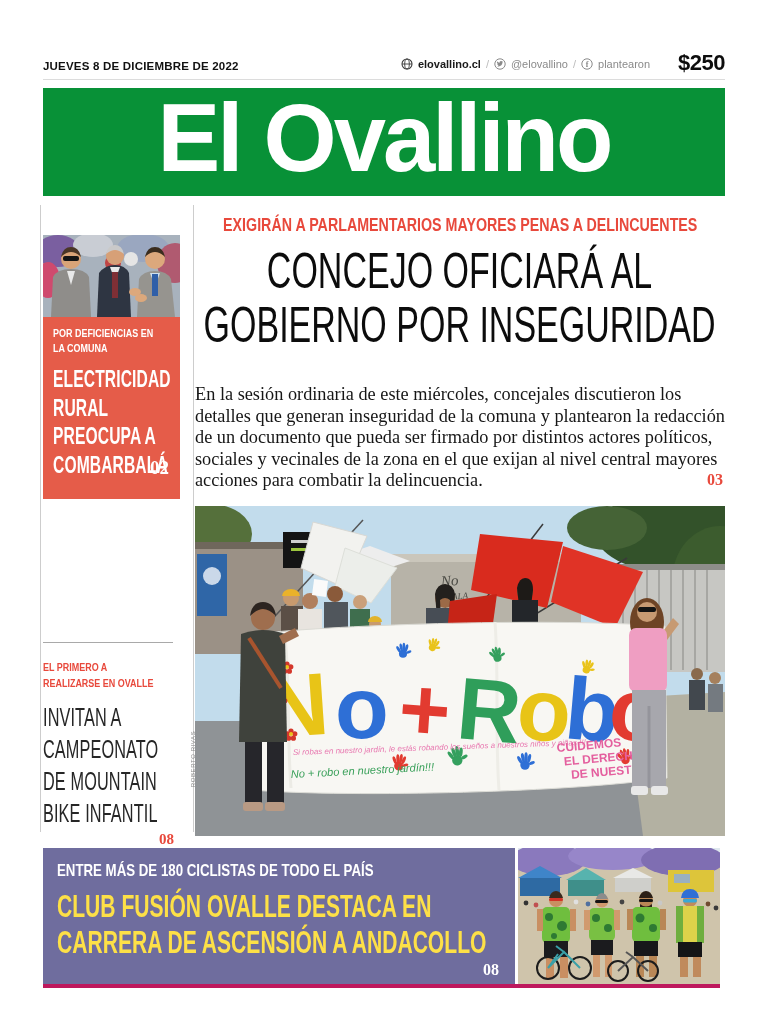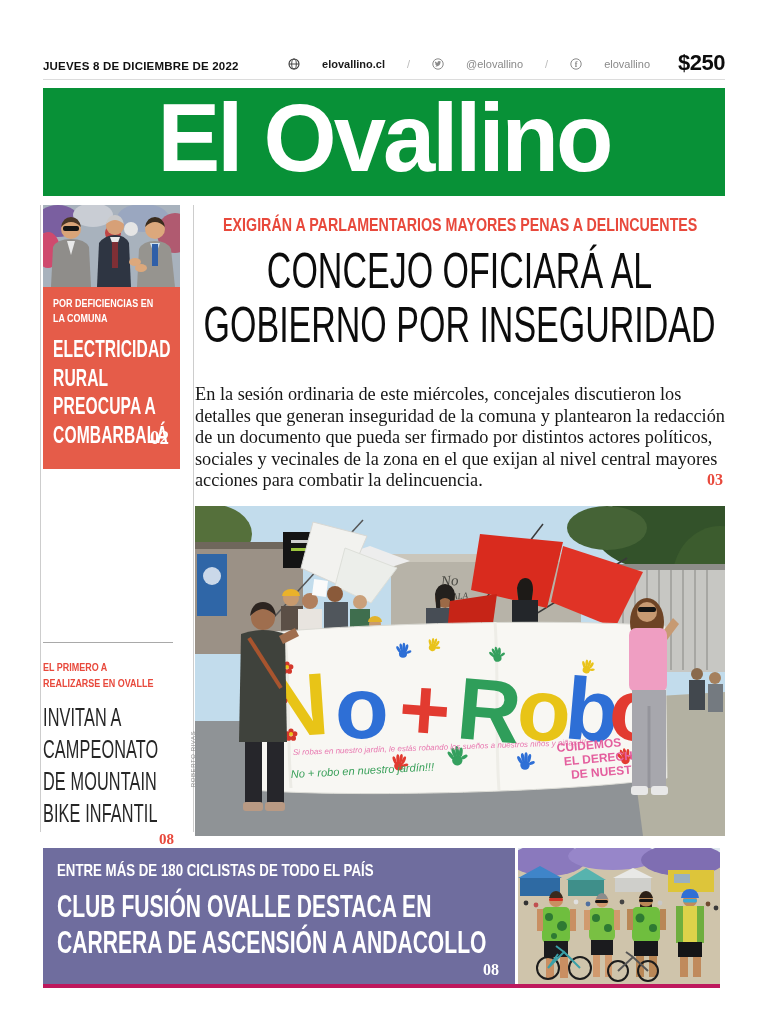--- a/index.html
+++ b/index.html
@@ -5,21 +5,21 @@
   html,body{margin:0;padding:0;background:#ffffff;}
   .page{position:relative;width:768px;height:1033px;background:#fff;overflow:hidden;
         font-family:"Liberation Sans",sans-serif;color:#111;}
 
   
   .topbar{position:absolute;left:43px;top:50px;width:682px;height:26px;
           display:flex;align-items:baseline;}
   .t-date{font-size:11.5px;font-weight:bold;letter-spacing:.2px;}
   .t-edition{font-size:10px;color:#9a9a9a;margin-left:9px;}
   .t-spacer{flex:1;}
-  .t-social{display:flex;align-items:flex-start;font-size:11px;color:#8a8a8a;gap:22px;}
+  .t-social{display:flex;align-items:flex-start;font-size:11px;color:#8a8a8a;gap:5px;}
   .t-social .site{font-weight:bold;color:#1a1a1a;}
   .t-sep{color:#bdbdbd;}
   .t-ico{width:12px;height:12px;display:inline-block;vertical-align:-2px;}
   .t-price{font-size:22px;font-weight:bold;letter-spacing:-.5px;color:#0d0d0d;margin-left:28px;}
   .rule-top{position:absolute;left:43px;top:79px;width:682px;height:1px;background:#dcdcdc;}
 
   
   .masthead{position:absolute;left:43px;top:88px;width:682px;height:108px;
             display:flex;align-items:center;justify-content:center;}
   .masthead .mh-title{font-size:94px;font-weight:bold;color:#fff;letter-spacing:-3px;
@@ -67,21 +67,21 @@
   .caption-txt{font-size:16px;font-weight:bold;white-space:nowrap;transform-origin:left center;
                transform:scaleX(.72);width:138%;}
   .credit{position:absolute;left:-57px;top:250px;width:110px;text-align:center;
           transform:rotate(-90deg);font-size:6px;letter-spacing:.6px;color:#8a8a8a;}
 
   
   .bottomband{position:absolute;left:43px;top:848px;width:677px;height:136px;display:flex;
               border-bottom:4px solid #be185d;box-sizing:content-box;}
   .b-purple{width:472px;height:136px;position:relative;padding:13px 14px 0 14px;box-sizing:border-box;}
   .b-kicker{font-size:17px;font-weight:bold;color:#fff;margin-bottom:8px;}
-  .b-head{font-size:31px;font-weight:bold;color:#ffffff;line-height:1.16;}
+  .b-head{font-size:31px;font-weight:bold;color:#fde047;line-height:1.16;}
   .b-page{position:absolute;right:16px;bottom:5px;font-family:"Liberation Serif",serif;
           font-weight:bold;font-size:16px;color:#fff;}
   .b-gap{width:3px;}
   .b-photo{width:202px;height:136px;}
 </style>
 </head>
 <body>
 
 <div class="page">
 
@@ -99,36 +99,36 @@
       <svg class="t-ico" viewBox="0 0 12 12">
         <circle cx="6" cy="6" r="5.2" fill="none" stroke="#8a8a8a" stroke-width="1"></circle>
         <path d="M3.2,8.2 C5.8,9 8.6,7.4 8.4,4.6 L9.2,3.8 L8.3,4 L8.9,3.2 L8,3.5 C6.9,2.4 5.3,3.4 5.7,4.7 C4.4,4.6 3.6,4 3,3.2 C2.6,4.4 3.2,5.2 3.9,5.8 L3.1,5.7 C3.3,6.6 3.9,7.1 4.7,7.4 Z" fill="#8a8a8a"></path>
       </svg>
       <span>@elovallino</span>
       <span class="t-sep">/</span>
       <svg class="t-ico" viewBox="0 0 12 12">
         <circle cx="6" cy="6" r="5.2" fill="none" stroke="#8a8a8a" stroke-width="1"></circle>
         <text x="6" y="9" font-size="8" font-weight="bold" fill="#8a8a8a" text-anchor="middle" font-family="Liberation Serif,serif">f</text>
       </svg>
-      <span>elovallino</span>
+      <span>plantearon</span>
     </span>
     <span class="t-price">$250</span>
   </div>
   <div class="rule-top"></div>
 
   <div class="masthead" style="background: rgb(8, 145, 55);">
     <div class="mh-title">El Ovallino</div>
   </div>
 
   <div class="v-line" style="left:40px;top:205px;height:627px;"></div>
   <div class="v-line" style="left:193px;top:205px;height:627px;"></div>
 
   <div class="sidebar">
 
-    <div class="feature" id="featureBox" style="background: rgb(229, 92, 73);">
+    <div class="feature" id="featureBox" style="background: rgb(229, 92, 73); margin-top: 30px;">
       <svg class="photo-s" width="137" height="82" viewBox="0 0 137 82">
         <rect width="137" height="82" fill="#a8b2bd"></rect>
         <g>
           <ellipse cx="15" cy="16" rx="22" ry="16" fill="#7a5fa0"></ellipse>
           <ellipse cx="50" cy="10" rx="20" ry="12" fill="#c9cdd4"></ellipse>
           <ellipse cx="100" cy="13" rx="26" ry="14" fill="#9aa7c0"></ellipse>
           <ellipse cx="132" cy="28" rx="18" ry="20" fill="#b05a70"></ellipse>
           <circle cx="70" cy="28" r="8" fill="#c04545"></circle>
           <circle cx="88" cy="24" r="7" fill="#e5e5e5"></circle>
           <ellipse cx="5" cy="45" rx="12" ry="18" fill="#cf4a6e"></ellipse>

